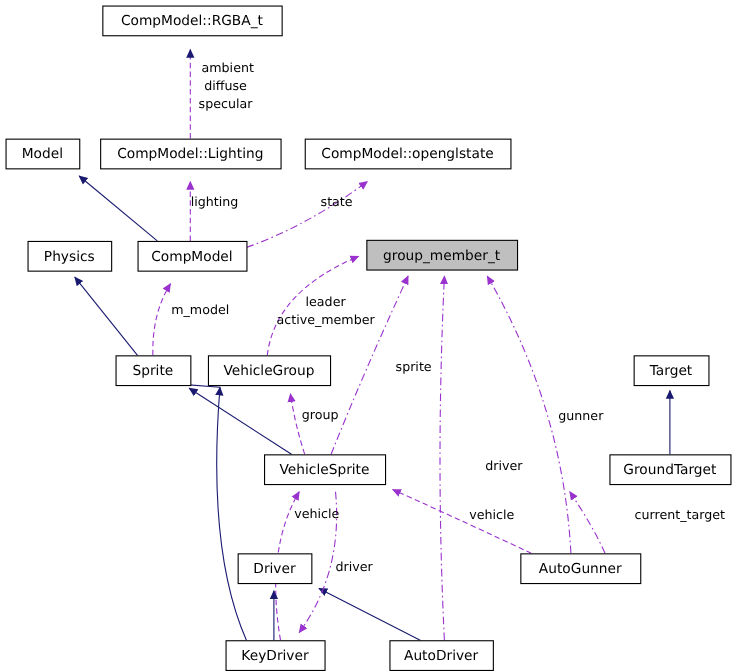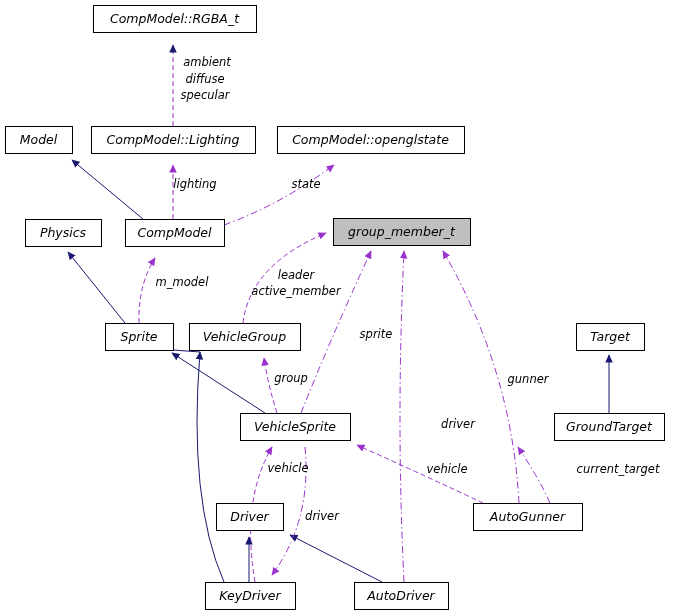--- a/index.html
+++ b/index.html
@@ -1,17 +1,17 @@
 <!DOCTYPE html>
 <html><head>
 <meta charset="utf-8">
 <style>
   html,body{margin:0;padding:0;background:#ffffff;}
   body{width:684px;height:611px;font-family:"DejaVu Sans",sans-serif;}
-  #diagram{position:relative;width:684px;height:611px;overflow:hidden;font-style:italic;}
+  #diagram{position:relative;width:684px;height:611px;overflow:hidden;}
   svg{position:absolute;top:0;left:0;width:684px;height:611px;}
   .node-box{fill:#ffffff;stroke:#000000;stroke-width:1;}
   .node-box.highlight{fill:#bfbfbf;}
   .node-label{font-family:"DejaVu Sans",sans-serif;font-size:12.5px;fill:#000000;
               text-anchor:middle;dominant-baseline:middle;}
   .edge-inherit{fill:none;stroke:#191970;stroke-width:1;}
   .edge-usage{fill:none;stroke:#9a32cd;stroke-width:1;stroke-dasharray:5,3;}
   .edge-usage-dd{fill:none;stroke:#9a32cd;stroke-width:1;stroke-dasharray:7,3,1.5,3;}
   .edge-label{font-family:"DejaVu Sans",sans-serif;font-size:11.5px;fill:#000000;
               text-anchor:middle;dominant-baseline:middle;}

